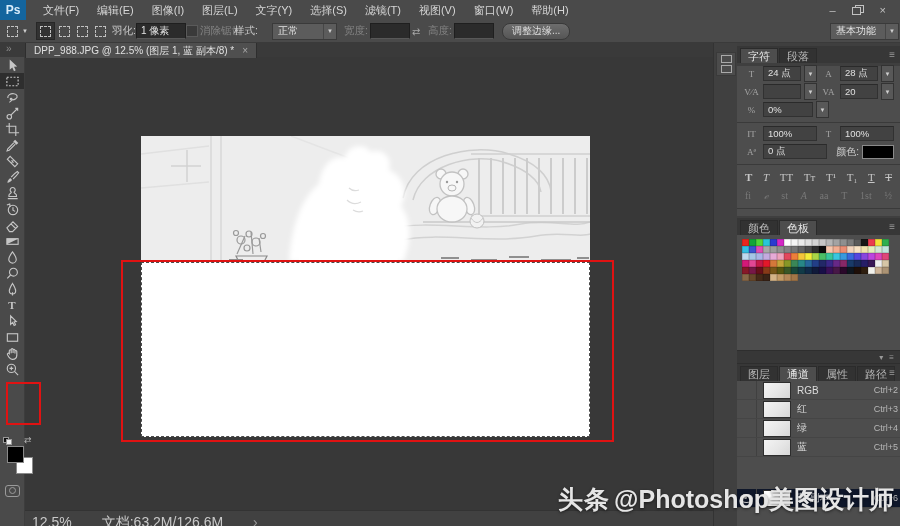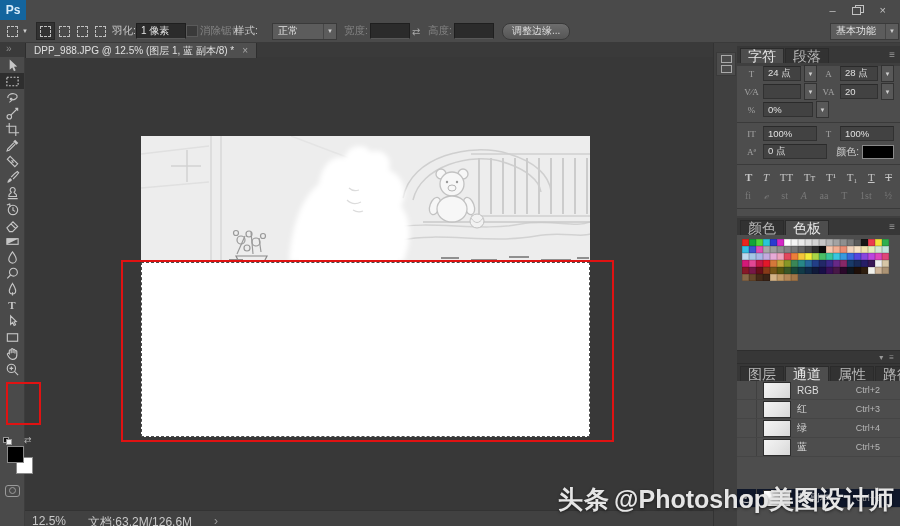--- a/index.html
+++ b/index.html
@@ -65,32 +65,32 @@
   #canvas-area{position:absolute;left:24px;top:57px;width:689px;bottom:0;background:#383838;}
   #image{position:absolute;left:117px;top:79px;width:449px;height:301px;background:#ececec;}
   #scene{position:absolute;left:0;top:0;}
   #selection{position:absolute;left:0;top:126px;width:447px;height:173px;background:#ffffff;
     border:1px dashed #4a4a4a;z-index:5;}
   .red-annot{position:absolute;border:2px solid #e01212;z-index:40;pointer-events:none;}
   #red-rect-canvas{left:97px;top:203px;width:489px;height:178px;}
   #red-rect-tools{left:6px;top:382px;width:31px;height:39px;}
   
   #statusbar{position:absolute;left:0;bottom:0;width:100%;height:12px;background:#414141;
-    border-top:1px solid #333;display:flex;gap:22px;font-size:12px;color:#c9c9c9;
+    border-top:1px solid #333;display:flex;gap:30px;font-size:14px;color:#c9c9c9;
     padding:3px 0 0 8px;overflow:hidden;z-index:6;}
   #statusbar .sb-arr{color:#9a9a9a;}
   
   #dockstrip{position:absolute;left:713px;top:42px;width:24px;bottom:0;background:#404040;
     border-left:1px solid #333;z-index:7;}
   #dock-btn{margin:10px auto 0;width:18px;height:22px;background:#4c4c4c;border:1px solid #3a3a3a;
     display:flex;flex-direction:column;gap:2px;align-items:center;justify-content:center;}
   #dock-btn span{width:9px;height:6px;border:1px solid #aaa;display:block;}
   #panels{position:absolute;left:737px;top:42px;width:163px;bottom:0;background:#3f3f3f;z-index:7;}
   .panel-tabs{height:17px;background:#373737;display:flex;align-items:flex-end;padding-left:3px;position:relative;}
-  .ptab{font-size:14px;color:#b8b8b8;background:#323232;border:1px solid #2b2b2b;border-bottom:none;
+  .ptab{font-size:11px;color:#b8b8b8;background:#323232;border:1px solid #2b2b2b;border-bottom:none;
     padding:2px 7px 1px;margin-right:1px;line-height:11px;white-space:nowrap;font-family:Liberation Serif, serif;}
   .ptab.active{background:#4d4d4d;color:#e8e8e8;}
   .pmenu{position:absolute;right:5px;bottom:3px;color:#9a9a9a;font-size:10px;line-height:10px;}
   .panel-body{background:#4d4d4d;position:relative;}
   
   .cp-row{display:flex;align-items:center;padding:0 6px;margin-top:3px;gap:3px;height:15px;}
   .cp-ico{width:17px;color:#a5a5a5;font-size:9px;text-align:center;font-family:"Liberation Serif",serif;flex:none;}
   .cp-box{background:#424242;border:1px solid #313131;border-top-color:#2a2a2a;height:13px;font-size:9.5px;
     color:#e0e0e0;display:flex;align-items:center;padding-left:4px;flex:1;min-width:0;}
   .cp-dd-arr{width:11px;height:15px;background:#585858;border:1px solid #333;display:flex;align-items:center;
@@ -110,31 +110,43 @@
   
   .ch-row{height:18px;display:flex;align-items:center;border-bottom:1px solid #454545;font-size:10px;color:#dcdcdc;}
   .ch-row.selected{background:#0f172a;margin-top:32px;}
   .ch-eye{width:19px;align-self:stretch;border-right:1px solid #404040;display:flex;align-items:center;justify-content:center;flex:none;}
   .eye{width:11px;height:7px;border:1px solid #cfcfcf;border-radius:50%;position:relative;}
   .eye::after{content:"";position:absolute;left:3px;top:1.5px;width:3px;height:3px;background:#cfcfcf;border-radius:50%;}
   .ch-thumb{width:26px;height:15px;margin:0 6px;border:1px solid #2d2d2d;flex:none;}
   .thumb-scene{background:linear-gradient(135deg,#f4f4f4 0%,#e6e6e6 55%,#d7d7d7 100%);}
   .thumb-white{background:#ffffff;}
   .ch-name{flex:1;white-space:nowrap;overflow:hidden;}
-  .ch-key{font-size:9px;color:#b8b8b8;padding-right:20px;text-align:right;}
+  .ch-key{font-size:9px;color:#b8b8b8;padding-right:2px;text-align:right;}
   
   #watermark{position:absolute;right:6px;top:483px;z-index:60;color:#e5e5e5;font-size:25px;
     font-weight:bold;text-shadow:0 1px 3px rgba(0,0,0,.55);white-space:nowrap;}
   #watermark .wm-prefix{letter-spacing:1px;margin-right:4px;}
 </style>
 </head>
 <body>
 
 <header id="titlebar">
   <div id="ps-logo">Ps</div>
+  <nav id="menus">
+      <span class="menu-item">文件(F)</span>
+      <span class="menu-item">编辑(E)</span>
+      <span class="menu-item">图像(I)</span>
+      <span class="menu-item">图层(L)</span>
+      <span class="menu-item">文字(Y)</span>
+      <span class="menu-item">选择(S)</span>
+      <span class="menu-item">滤镜(T)</span>
+      <span class="menu-item">视图(V)</span>
+      <span class="menu-item">窗口(W)</span>
+      <span class="menu-item">帮助(H)</span>
+    </nav>
   <div id="win-controls">
     <span class="wc">–</span>
     <span class="wc wc-restore"></span>
     <span class="wc">×</span>
   </div>
 </header>
 
 <div id="optionsbar">
   <div class="ob-abs" style="left:7px;">
       <span class="mini-dashed"></span>

